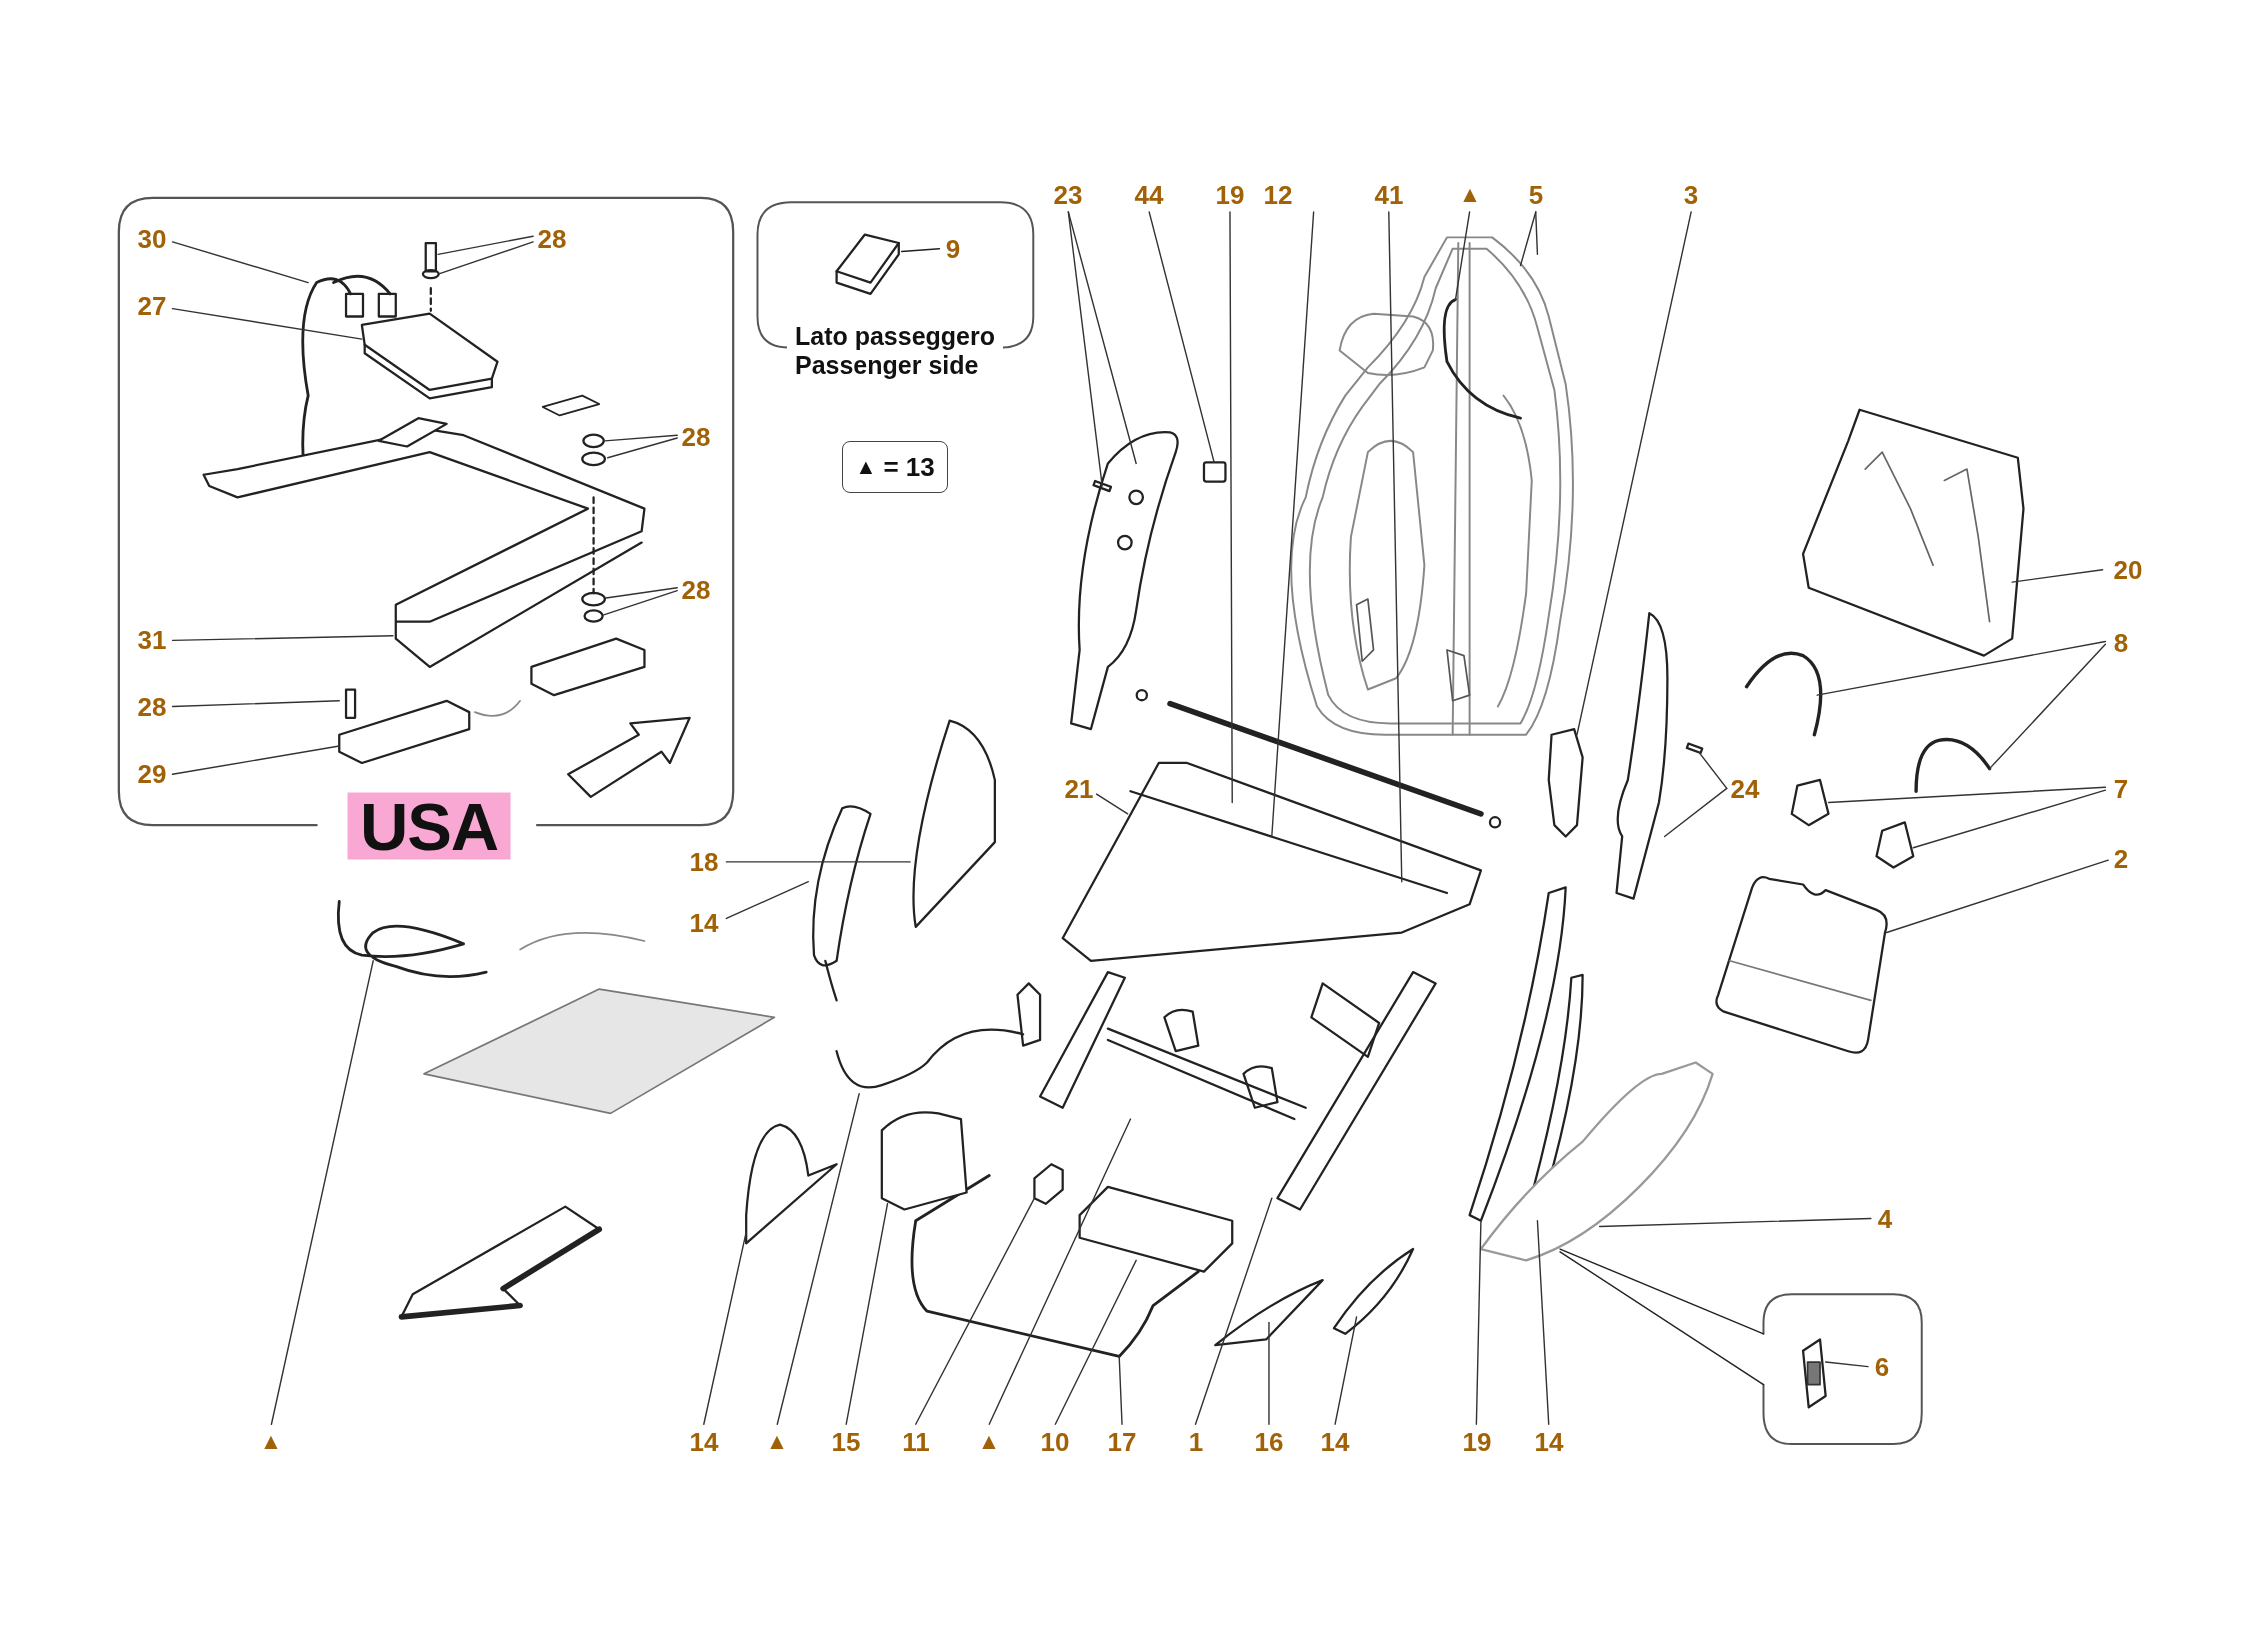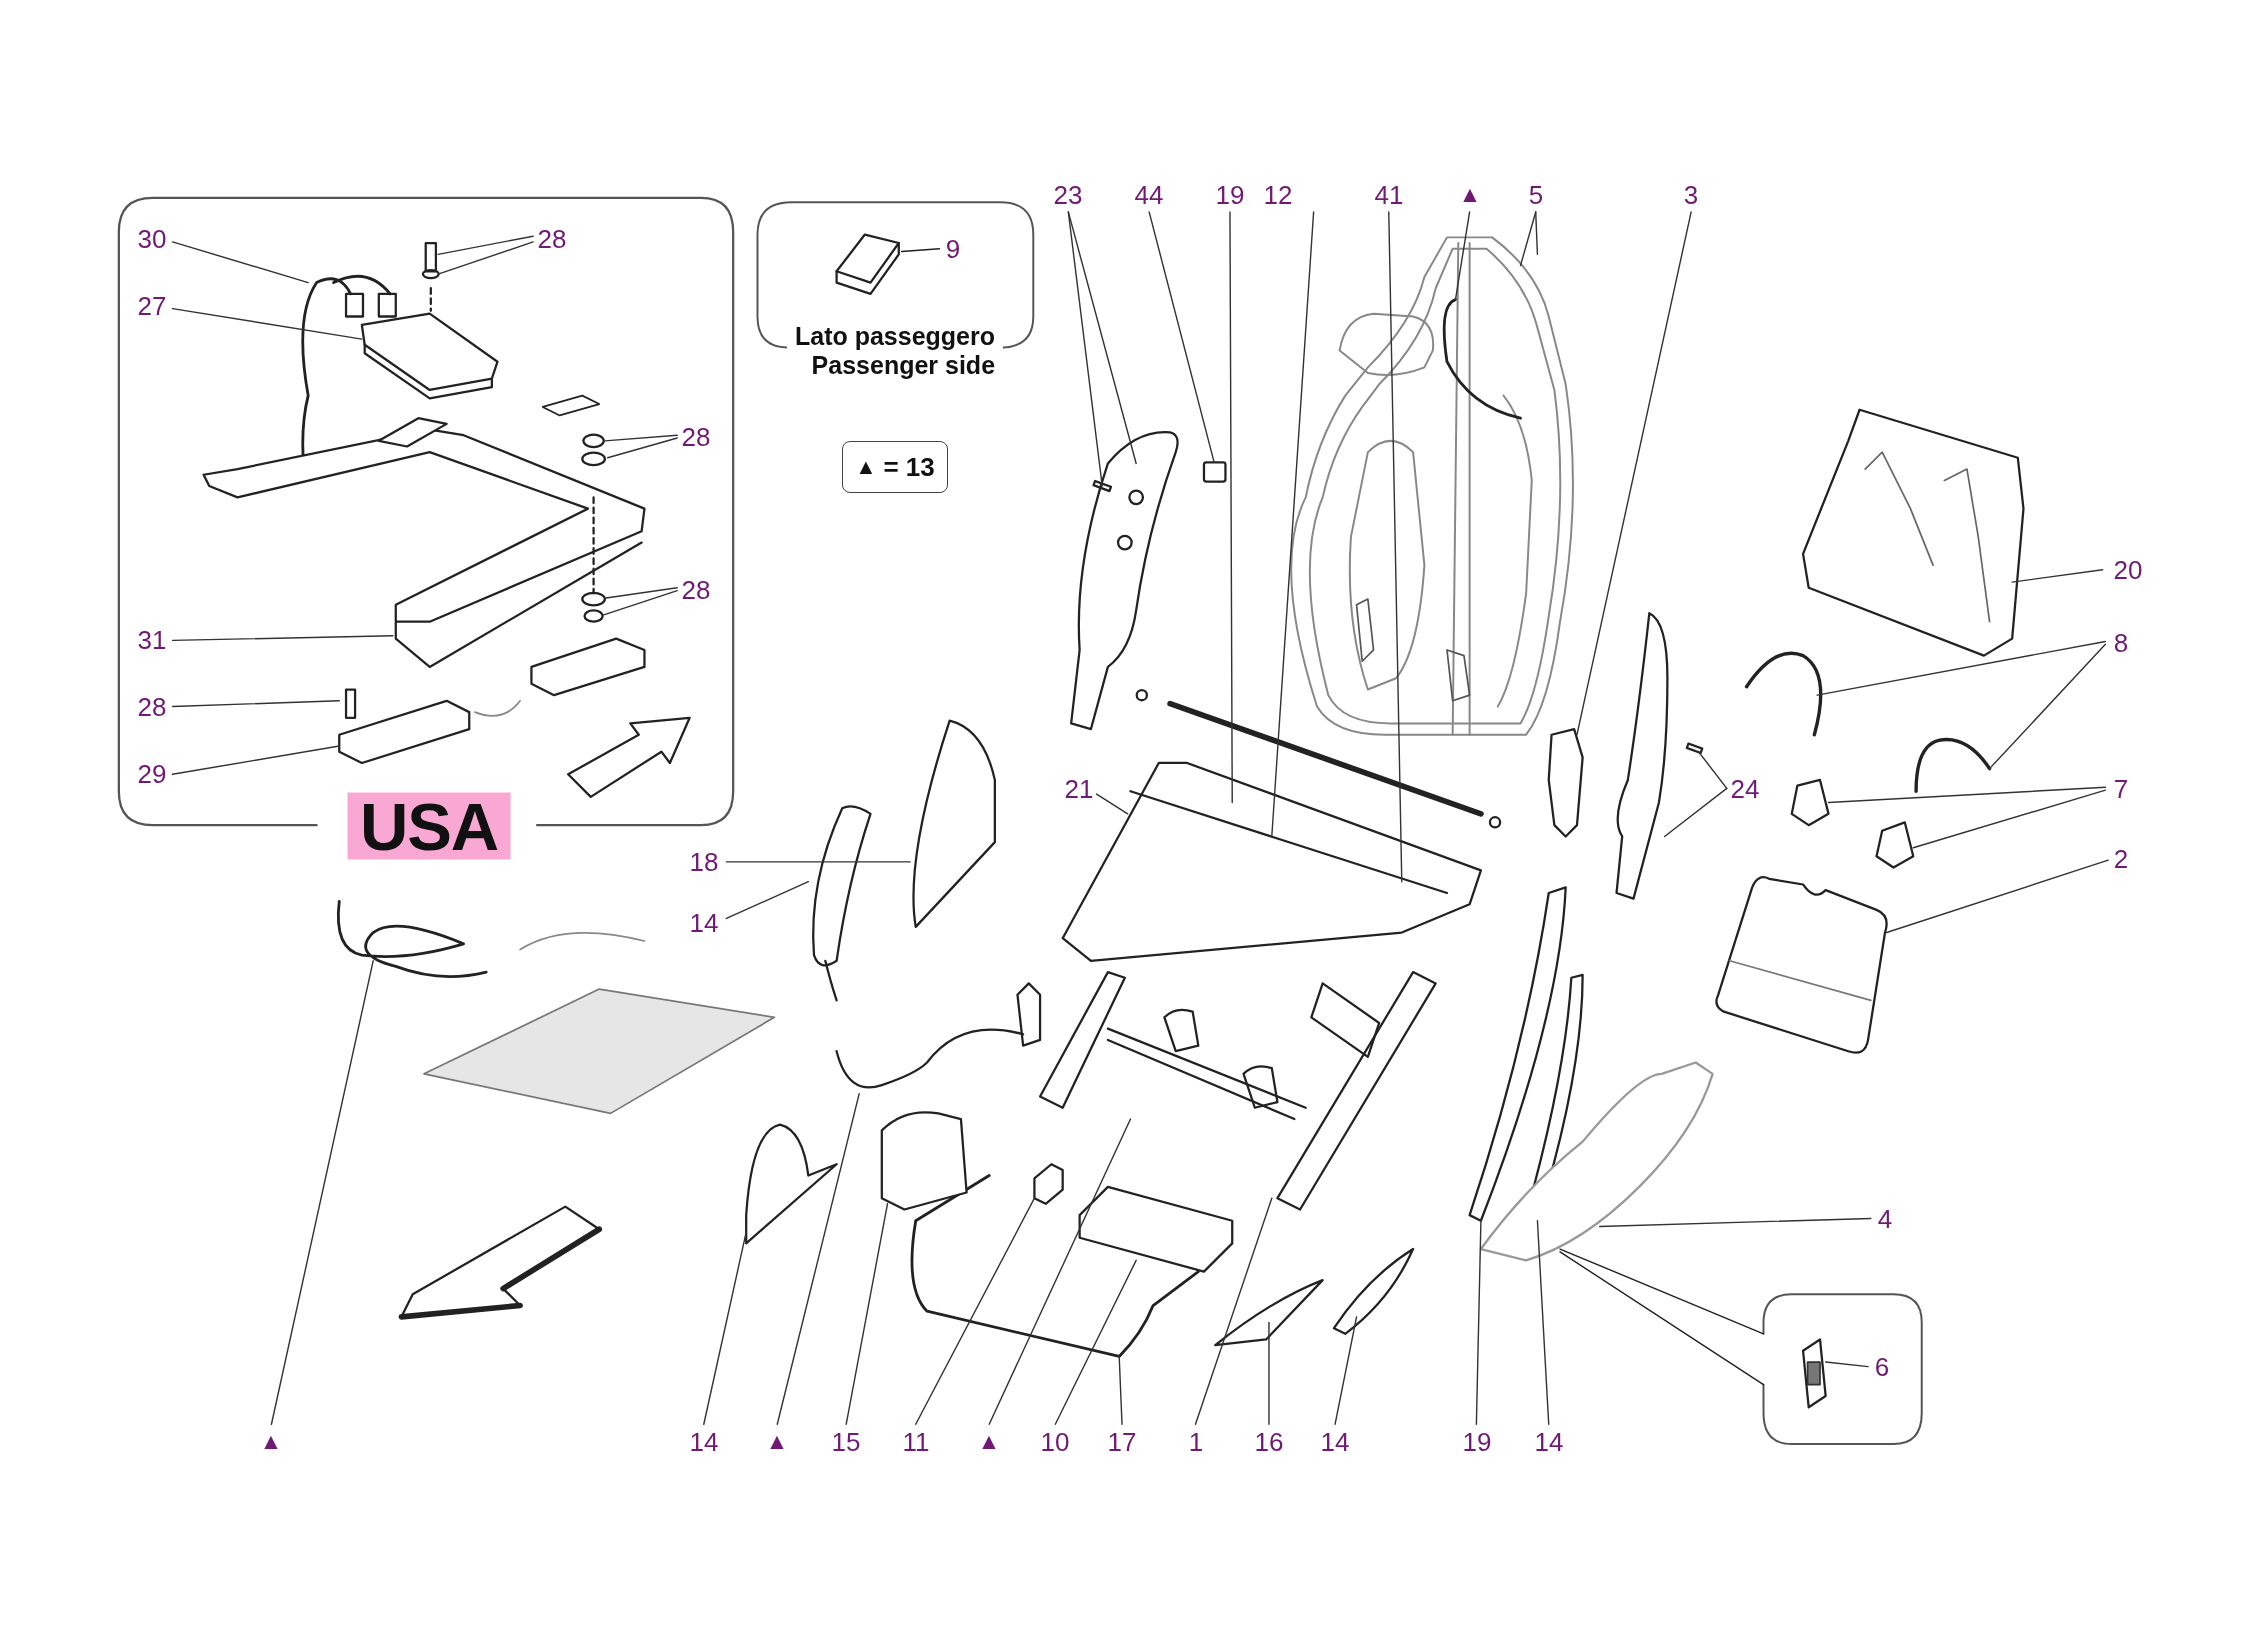--- a/index.html
+++ b/index.html
@@ -1,21 +1,21 @@
 <!DOCTYPE html>
 <html style="font-size:9px"><head>
 <meta charset="utf-8">
 <style>
   html,body{margin:0;padding:0;background:#ffffff;}
   body{width:2261px;height:1639px;position:relative;overflow:hidden;font-family:"Liberation Sans",sans-serif;color:#111;}
   #diagram{position:absolute;left:0;top:0;width:2261px;height:1639px;}
-  .lbl{position:absolute;font-family:"Liberation Sans",sans-serif;font-weight:normal;font-size:26px;line-height:1;color:#701a75;transform:translate(-50%,-50%);white-space:nowrap;}
+  .lbl{position:absolute;font-family:"Liberation Sans",sans-serif;font-weight:bold;font-size:26px;line-height:1;color:#a16207;transform:translate(-50%,-50%);white-space:nowrap;}
   .tri{font-size:22.6px;}
   .usa{position:absolute;font-weight:bold;font-size:67px;line-height:1;transform:translate(-50%,-50%);letter-spacing:-1.1px;background:#f9a8d4;padding:0 12.4px;}
-  .caption{position:absolute;font-weight:bold;font-size:25px;line-height:1.15;text-align:right;transform:translate(-50%,0);background:#fff;padding:0 8px;white-space:nowrap;}
+  .caption{position:absolute;font-weight:bold;font-size:25px;line-height:1.15;text-align:left;transform:translate(-50%,0);background:#fff;padding:0 8px;white-space:nowrap;}
   .legend-box{position:absolute;left:842px;top:441px;width:104px;height:50px;border:1.7px solid #444;border-radius:8px;display:flex;align-items:center;justify-content:center;font-weight:bold;font-size:26px;background:#fff;}
   .legend-box .tri{font-size:21.5px;margin-right:6.8px;}
 </style>
 </head>
 <body>
 
 <svg id="diagram" viewBox="0 0 4000 2900" xmlns="http://www.w3.org/2000/svg">
   <g fill="none" stroke="#222" stroke-width="4" stroke-linejoin="round" stroke-linecap="round">
 
     <path d="M560 1460 H270 Q210 1460 210 1400 V410 Q210 350 270 350 H1240 Q1297 350 1297 410 V1400 Q1297 1460 1240 1460 H950" stroke="#555" stroke-width="4"></path>

